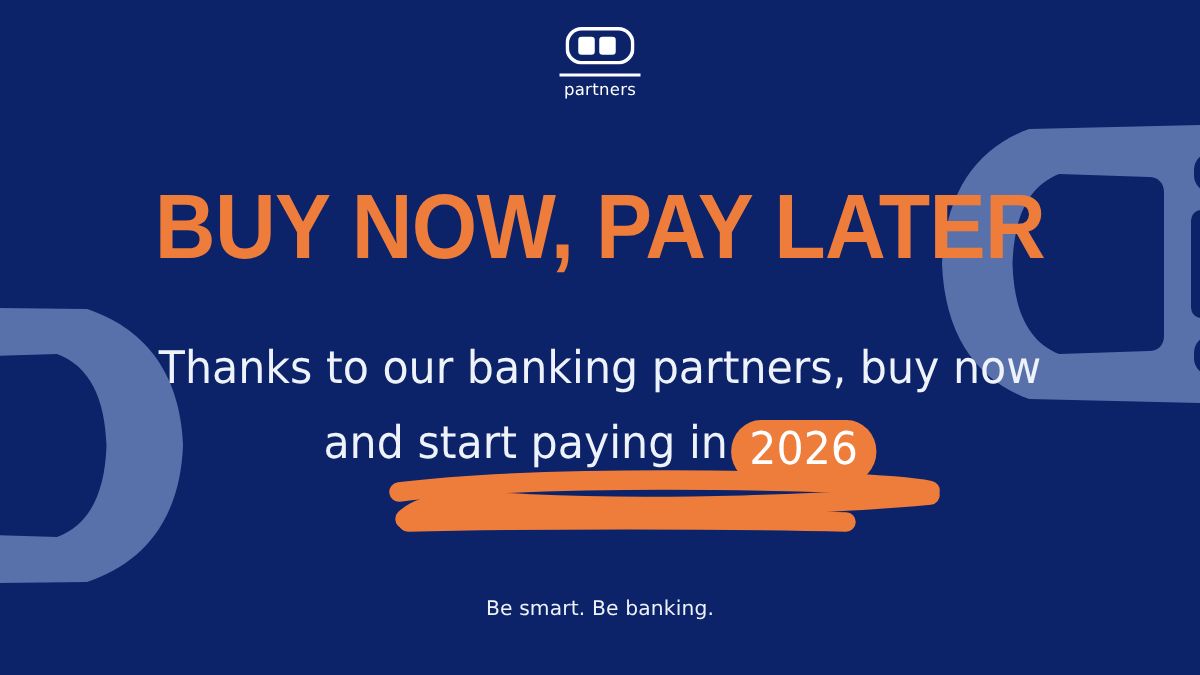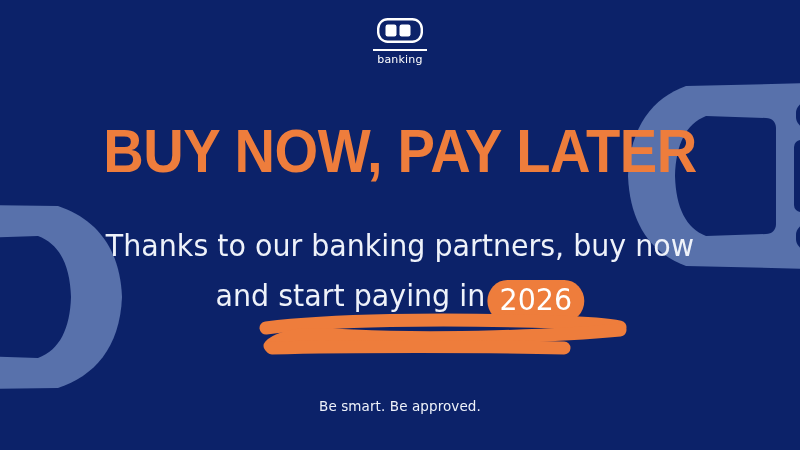--- a/index.html
+++ b/index.html
@@ -162,33 +162,33 @@
     </g>
   </svg>
 
   <div id="logo-block">
     <svg id="logo-mark" viewBox="0 0 46 25">
       <rect x="1.2" y="1.2" width="43.6" height="22.6" rx="9.5" fill="none" stroke="#ffffff" stroke-width="2.4"></rect>
       <rect x="8.5" y="6.5" width="11" height="12" rx="2.2" fill="#ffffff"></rect>
       <rect x="22.5" y="6.5" width="11" height="12" rx="2.2" fill="#ffffff"></rect>
     </svg>
     <div id="logo-rule"></div>
-    <div id="logo-word">banking</div>
+    <div id="logo-word">partners</div>
   </div>
 
   <div id="headline">BUY NOW, PAY LATER</div>
 
   <div id="subheading">
     <span class="line">Thanks to our banking partners, buy now</span>
     <span class="line">
       <span>and start paying in</span><span id="year-pill">2026</span>
     </span>
   </div>
 
   <svg id="scribble" viewBox="0 0 370 56">
     <path d="M8 22 C70 14 180 12 300 16 C330 17 352 19 362 21" stroke="#ee7d3c" stroke-width="13" stroke-linecap="round" fill="none"></path>
     <path d="M362 24 C300 30 180 34 96 30 C60 28 26 26 12 40" stroke="#ee7d3c" stroke-width="13" stroke-linecap="round" fill="none"></path>
     <path d="M14 42 C90 40 230 40 306 42" stroke="#ee7d3c" stroke-width="13" stroke-linecap="round" fill="none"></path>
   </svg>
 
-  <div id="tagline">Be smart. Be approved.</div>
+  <div id="tagline">Be smart. Be banking.</div>
 
 </div>
 
 </body></html>

